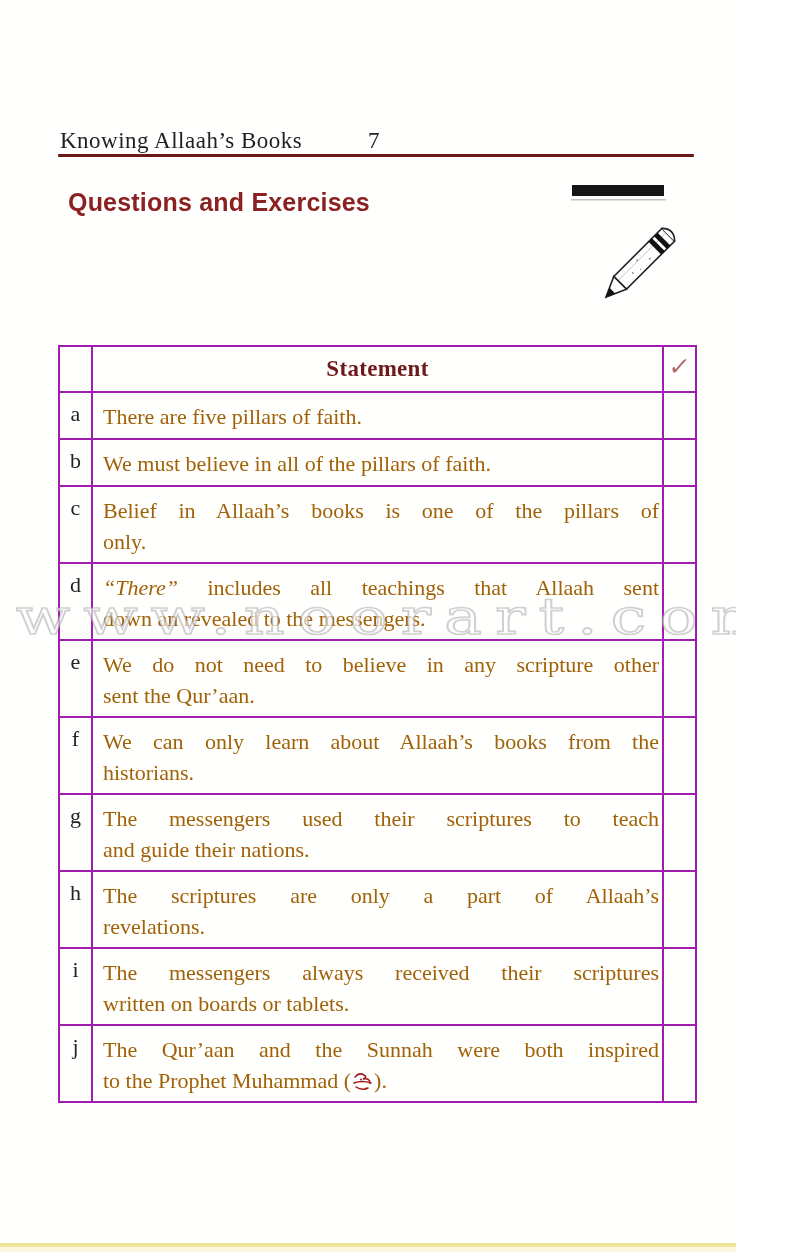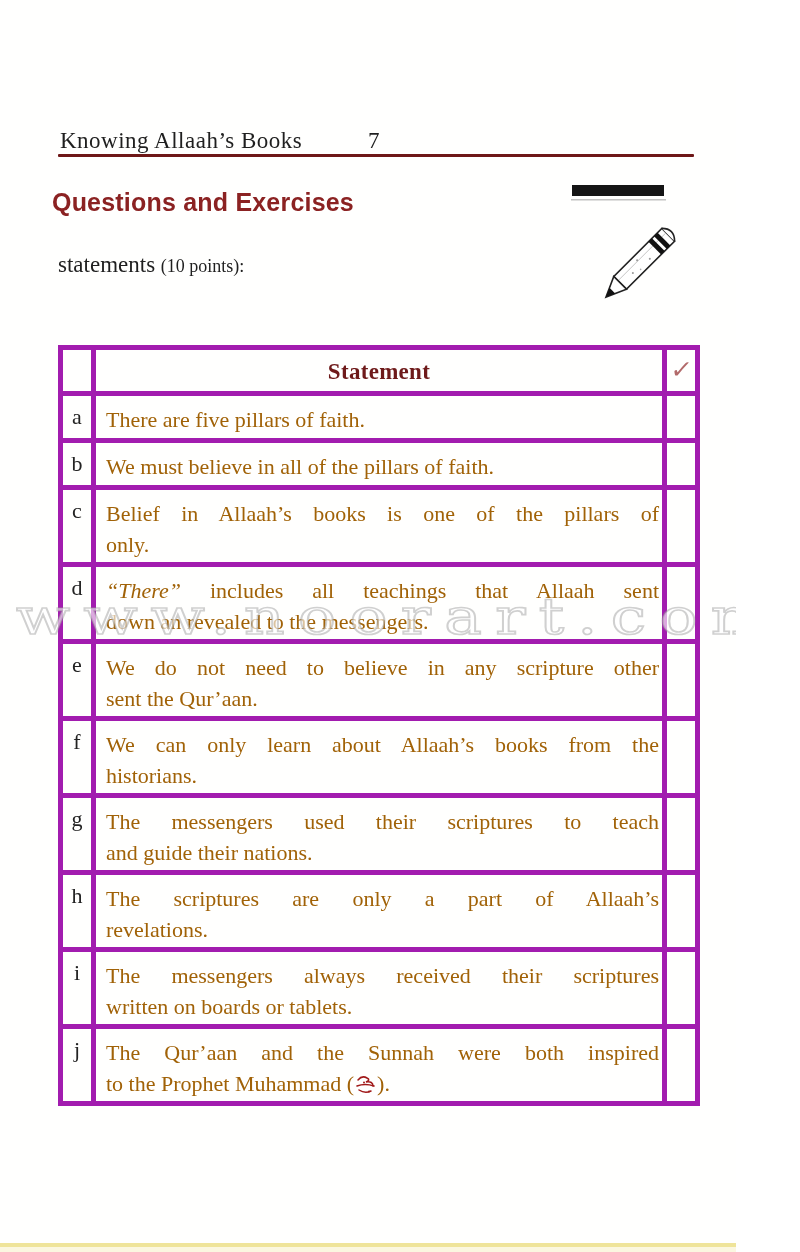--- a/index.html
+++ b/index.html
@@ -7,36 +7,36 @@
   body { font-family:"Liberation Serif", serif; background:#ffffff; }
   .page { position:relative; width:736px; height:1252px; background:#fffffe; overflow:hidden; }
 
   
   .hdr-left  { position:absolute; top:128px; left:60px;  font-size:23px; color:#1f1f1f; letter-spacing:0.5px; }
   .hdr-num   { position:absolute; top:128px; left:368px; font-size:23px; color:#1f1f1f; }
   .hdr-right { position:absolute; top:128px; right:107px; font-size:23px; color:#1f1f1f; letter-spacing:0.5px; }
   .hdr-rule  { position:absolute; top:154px; left:58px; width:636px; height:3px; background:#6e1717; border-radius:1px; }
 
   
-  .sec-title { position:absolute; top:188px; left:52px; font-family:"Liberation Sans", sans-serif;
+  .sec-title { position:absolute; top:188px; left:68px; font-family:"Liberation Sans", sans-serif;
                font-weight:bold; font-size:25px; color:#8b2222; letter-spacing:0.2px; }
 
   
   .pencil { position:absolute; top:183px; left:556px; }
 
   
   .question { position:absolute; top:248px; left:58px; width:497px; font-size:23px; line-height:33px; color:#1f1f1f; }
   .q1 { display:block; text-align:justify; text-align-last:justify; }
   .q2 { display:block; }
   .pts { font-size:18px; }
 
   
   .tbl-wrap { position:absolute; top:345px; left:58px; }
   table { border-collapse:collapse; table-layout:fixed; width:637px; }
-  td, th { border:5px solid #a21caf; vertical-align:top; }
+  td, th { border:2px solid #a21caf; vertical-align:top; }
   col.c-letter { width:33px; }
   col.c-stmt   { width:571px; }
   col.c-check  { width:33px; }
   tr.hrow    { height:46px; }
   tr.h1      { height:47px; }
   tr.h2      { height:77px; }
   th.st-h { font-size:23px; font-weight:bold; color:#6e1a1a; text-align:center; padding-top:9px; letter-spacing:0.3px; }
   th.ck-h { text-align:center; padding-top:5px; }
   .ck-glyph { font-family:"DejaVu Sans", sans-serif; font-size:25px; color:#b26a6a; font-style:italic; display:inline-block; transform:skewX(-8deg); }
   td.lt { text-align:center; font-size:22px; color:#232323; padding-top:8px; }
@@ -80,21 +80,20 @@
         <circle cx="44" cy="5" r="0.8" fill="#aaaaaa"></circle>
       <polygon points="0,0 20,-9 20,9" fill="#ffffff" stroke="#222222" stroke-width="1.6"></polygon>
       <polygon points="0,0 9,-4 9,4" fill="#111111"></polygon>
       <rect x="69" y="-9" width="5" height="18" fill="#111111"></rect>
       <rect x="77" y="-9" width="5" height="18" fill="#111111"></rect>
       <path d="M88,-9 q9,9 0,18" fill="#ffffff" stroke="#222222" stroke-width="1.6"></path>
     </g>
   </svg>
 
   <div class="question">
-    <span class="q2"><span>statements </span><span class="pts">(10 points):</span></span>
   </div>
 
   <div class="tbl-wrap">
     <table>
       <colgroup>
           <col class="c-letter">
           <col class="c-stmt">
           <col class="c-check">
         </colgroup>
       <tbody>

